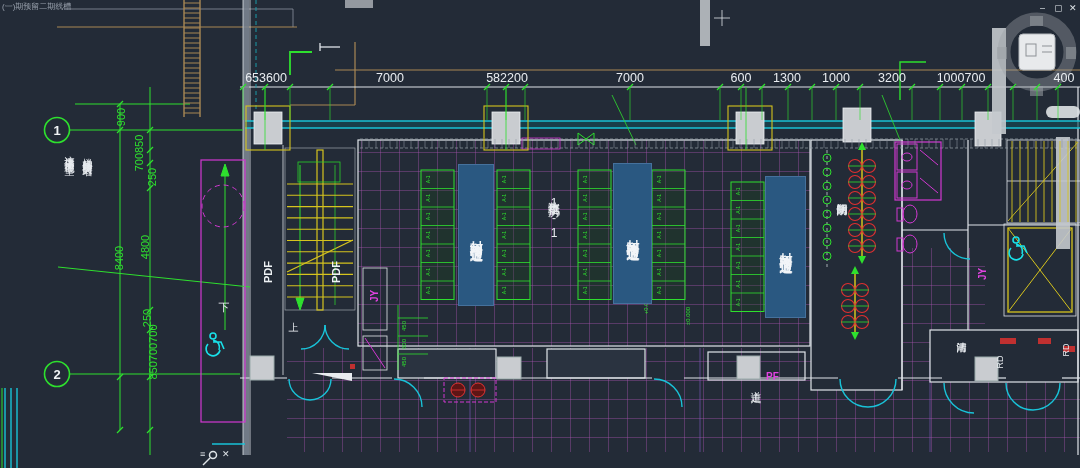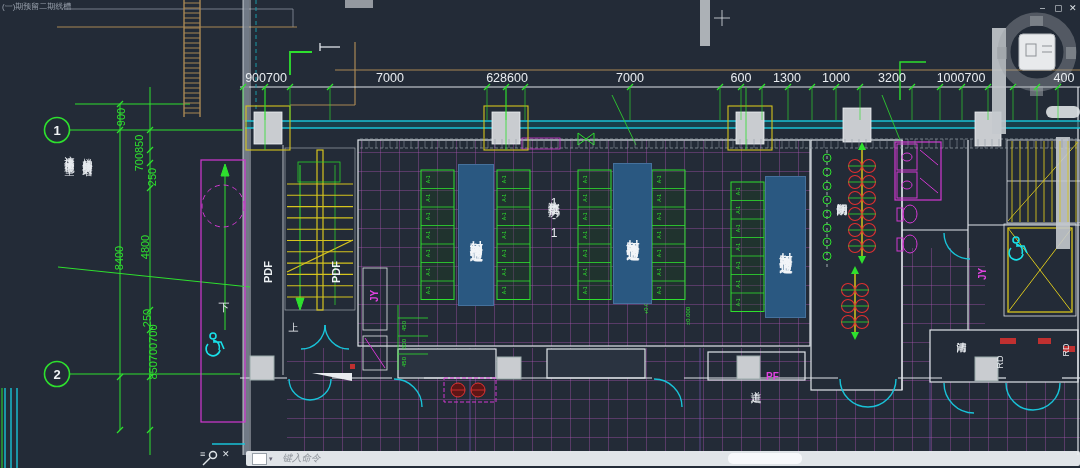--- a/index.html
+++ b/index.html
@@ -567,23 +567,23 @@
         <circle cx="827" cy="256" r="4" fill="none" stroke="#2ee02e" stroke-width="1"></circle>
       </g>
 </svg>
 
 <span class="t" style="left:2px;top:3px;font-size:8px;color:#98a0ac;text-align:right;">(一)期预留二期线槽</span>
 
 <span class="winbtn" style="left:1040px;">–</span>
 <span class="winbtn" style="left:1054px;">▢</span>
 <span class="winbtn" style="left:1069px;">✕</span>
 
-<span class="dimt" style="left:266px;top:78px;">900700</span>
+<span class="dimt" style="left:266px;top:78px;">653600</span>
 <span class="dimt" style="left:390px;top:78px;">7000</span>
-<span class="dimt" style="left:507px;top:78px;">628600</span>
+<span class="dimt" style="left:507px;top:78px;">582200</span>
 <span class="dimt" style="left:630px;top:78px;">7000</span>
 <span class="dimt" style="left:741px;top:78px;">600</span>
 <span class="dimt" style="left:787px;top:78px;">1300</span>
 <span class="dimt" style="left:836px;top:78px;">1000</span>
 <span class="dimt" style="left:892px;top:78px;">3200</span>
 <span class="dimt" style="left:961px;top:78px;">1000700</span>
 <span class="dimt" style="left:1064px;top:78px;">400</span>
 
 <span class="rot grn" style="left:121px;top:117px;font-size:11px;">900</span>
 <span class="rot grn" style="left:139px;top:153px;font-size:11px;">700850</span>
@@ -625,20 +625,14 @@
 <span class="rot" style="left:268px;top:272px;font-size:11px;font-weight:bold;color:#eef2f5;">PDF</span>
 <span class="rot" style="left:336px;top:272px;font-size:11px;font-weight:bold;color:#eef2f5;">PDF</span>
 <span class="rot mag" style="left:374px;top:296px;font-size:10px;font-weight:bold;">JY</span>
 <span class="rot mag" style="left:982px;top:274px;font-size:10px;font-weight:bold;">JY</span>
 <span class="t mag" style="left:766px;top:354px;font-size:10px;font-weight:bold;margin-top:18px;">PF</span>
 <span class="rot" style="left:1000px;top:362px;font-size:9px;color:#e8ecf0;">RD</span>
 <span class="rot" style="left:1066px;top:350px;font-size:9px;color:#e8ecf0;">RD</span>
 
 <span class="t" style="left:200px;top:450px;font-size:9px;color:#dfe4e8;">≡</span>
 <span class="t" style="left:222px;top:450px;font-size:9px;color:#dfe4e8;">✕</span>
-<div class="cmdbar">
-  <span class="cmd-box"></span>
-  <span class="cmd-caret">▾</span>
-  <span class="cmd-text">键入命令</span>
-  <span class="cmd-pill"></span>
+
 </div>
 
-</div>
-
 </body></html>

